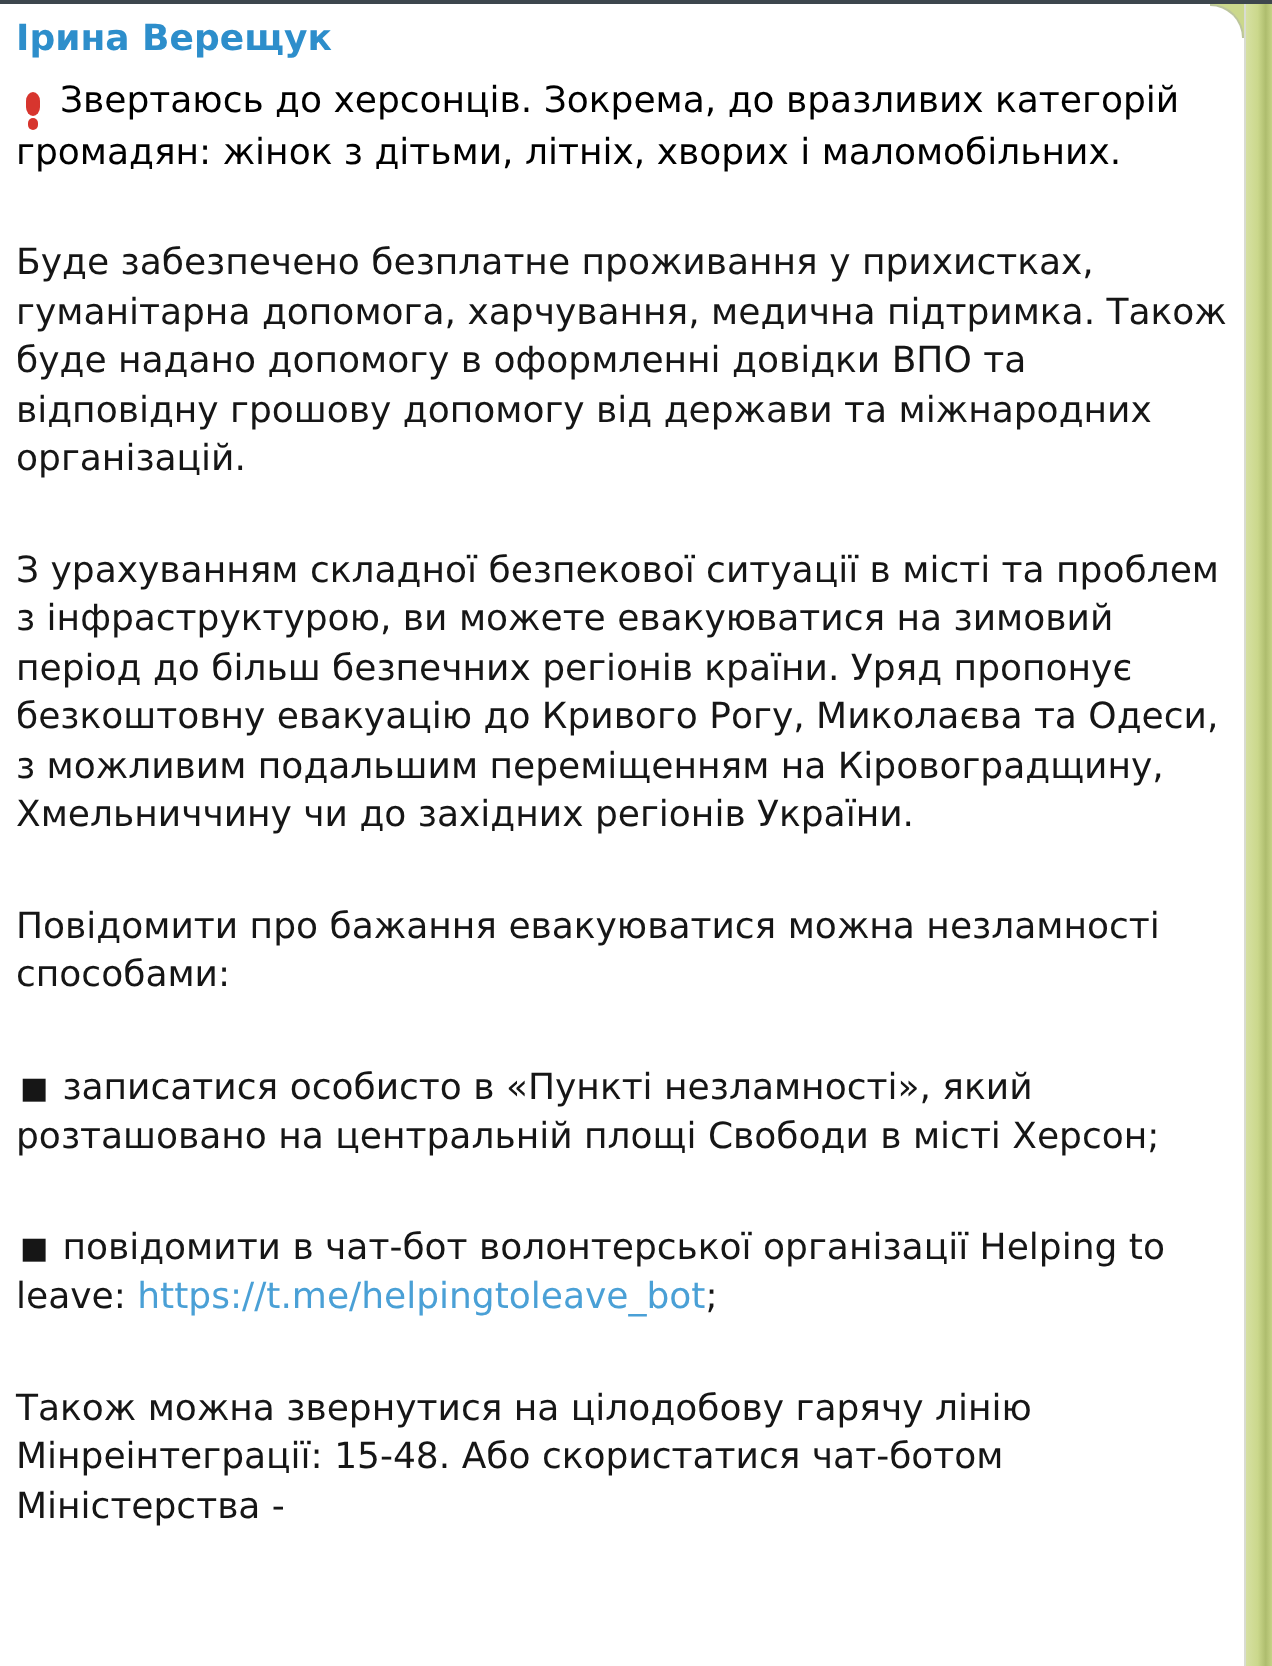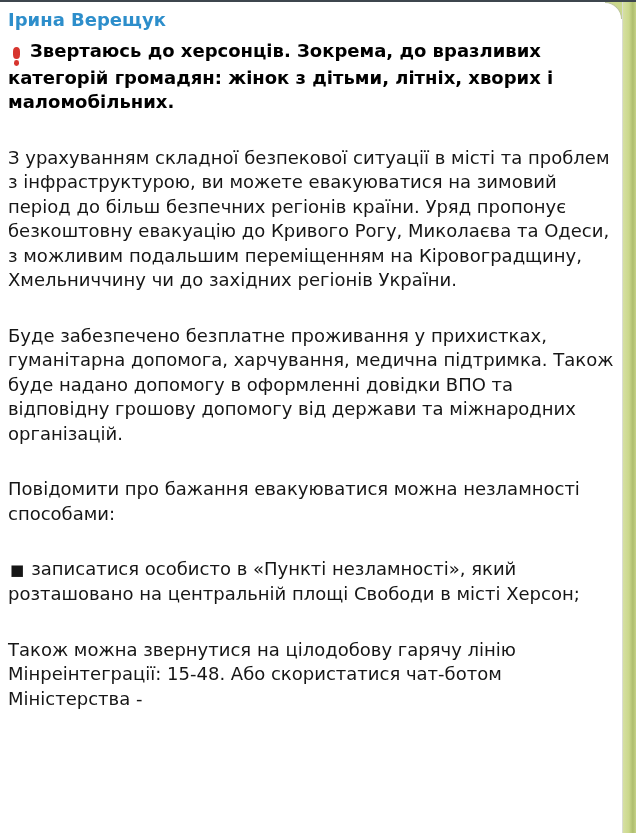--- a/index.html
+++ b/index.html
@@ -59,21 +59,21 @@
     color: var(--sender-name);
     font-weight: 700;
     font-size: 18px;
     line-height: 24.5px;
     margin-bottom: 6px;
     cursor: pointer;
     width: fit-content;
   }
   p { margin: 0 0 31px 0; }
   p:last-child { margin-bottom: 0; }
-  .lead { font-weight: 700; color: var(--bold-text); }
+  .lead { font-weight: 400; color: var(--bold-text); }
 
   .excl {
     display: inline-flex; flex-direction: column; align-items: center;
     width: 13px; height: 19px; margin: 0 7px 0 2px;
     vertical-align: -2px;
   }
   .excl-bar {
     display: block; width: 7px; height: 12px;
     background: var(--exclamation-red);
     border-radius: 3.5px / 4.5px;
@@ -107,25 +107,26 @@
   </div>
 
   <div class="bubble">
     <div class="sender">Ірина Верещук</div>
 
     <p class="lead"><span class="excl">
           <span class="excl-bar"></span>
           <span class="excl-dot"></span>
         </span><span>Звертаюсь до херсонців. Зокрема, до вразливих категорій громадян: жінок з дітьми, літніх, хворих і маломобільних.</span></p>
 
+    <p>Буде забезпечено безплатне проживання у прихистках, гуманітарна допомога, харчування, медична підтримка. Також буде надано допомогу в оформленні довідки ВПО та відповідну грошову допомогу від держави та міжнародних організацій.</p>
+
     <p>З урахуванням складної безпекової ситуації в місті та проблем з інфраструктурою, ви можете евакуюватися на зимовий період до більш безпечних регіонів країни. Уряд пропонує безкоштовну евакуацію до Кривого Рогу, Миколаєва та Одеси, з можливим подальшим переміщенням на Кіровоградщину, Хмельниччину чи до західних регіонів України.</p>
-
-    <p>Буде забезпечено безплатне проживання у прихистках, гуманітарна допомога, харчування, медична підтримка. Також буде надано допомогу в оформленні довідки ВПО та відповідну грошову допомогу від держави та міжнародних організацій.</p>
 
     <p>Повідомити про бажання евакуюватися можна незламності способами:</p>
 
     <p><span class="sq">■</span><span>записатися особисто в «Пункті незламності», який розташовано на центральній площі Свободи в місті Херсон;</span></p>
 
 
+    <p><span class="sq">■</span><span>повідомити в чат-бот волонтерської організації Helping to leave: </span><a class="msg-link">https://t.me/helpingtoleave_bot</a><span>;</span></p>
 
     <p><span>Також можна звернутися на цілодобову гарячу лінію Мінреінтеграції: 15-48. Або скористатися чат-ботом Міністерства - </span></p>
   </div>
 </div>
 
 </body></html>

